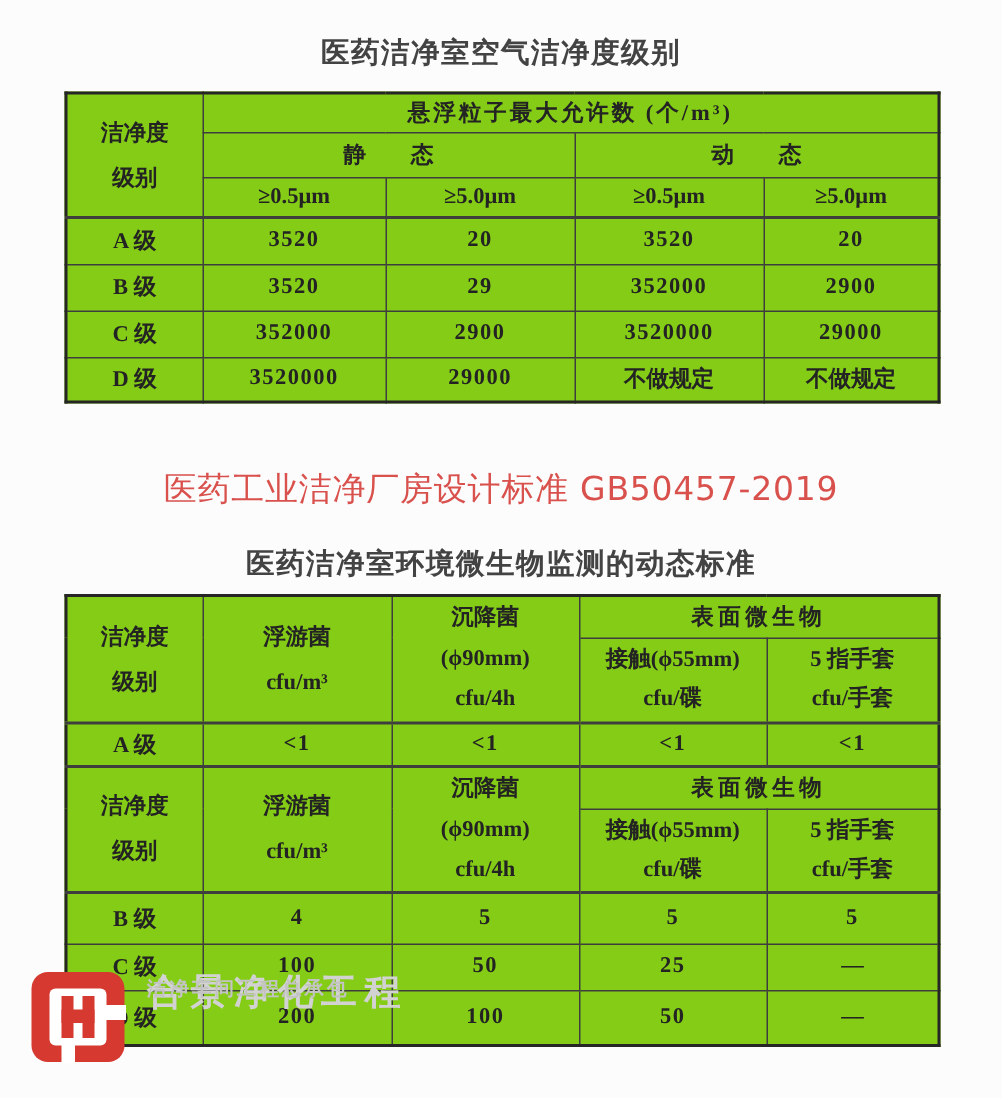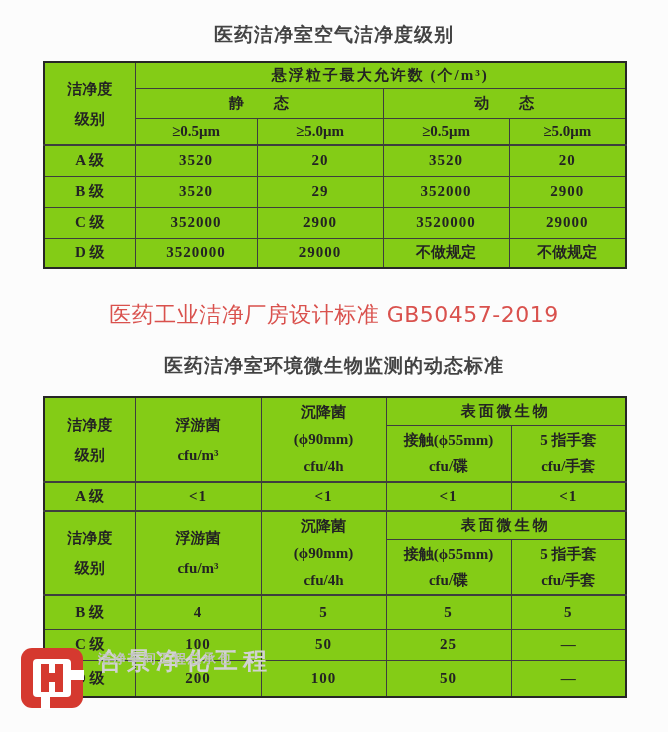--- a/index.html
+++ b/index.html
@@ -19,25 +19,25 @@
     left: 0;
     width: 100%;
     text-align: center;
     font-family: "DejaVu Sans", "Liberation Sans", sans-serif;
     font-weight: bold;
     font-size: 19px;
     color: #434343;
     letter-spacing: 1px;
   }
   .t1 { top: 22px; }
-  .t2 { top: 353px; }
+  .t2 { top: 363px; }
 
   .banner {
     position: absolute;
-    top: 300px;
+    top: 311px;
     left: 0;
     width: 100%;
     text-align: center;
     font-family: "DejaVu Sans", "Liberation Sans", sans-serif;
     font-size: 22px;
     font-weight: 500;
     color: #d9514d;
     letter-spacing: 0.5px;
   }
 

